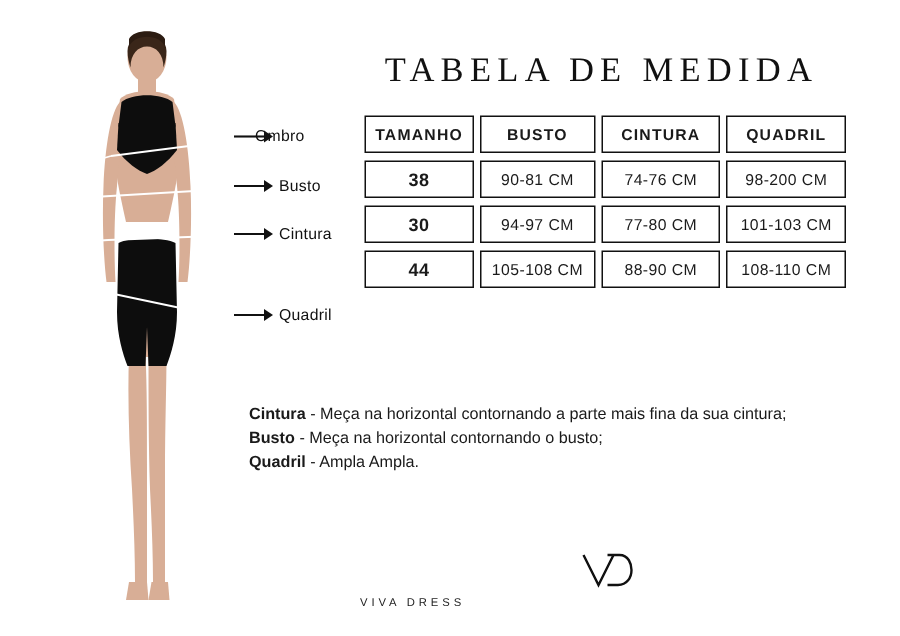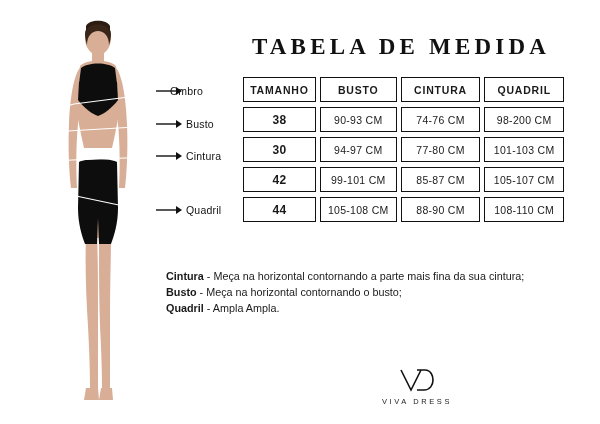--- a/index.html
+++ b/index.html
@@ -61,21 +61,21 @@
     height: 424px;
   }
   .title {
     position: absolute;
     left: 0;
     top: 34px;
     width: 330px;
     text-align: center;
     font-family: "Liberation Serif", serif;
     font-size: 23px;
-    font-weight: 700;
+    font-weight: 400;
     letter-spacing: 4.2px;
     color: #111;
   }
 
   
   .table {
     position: absolute;
     left: 3px;
     top: 72px;
     width: 329px;
@@ -117,24 +117,24 @@
     font-size: 10.8px;
     line-height: 16px;
     color: #1a1a1a;
   }
   .notes div { white-space: nowrap; }
   .notes b { font-weight: 700; }
 
   
   .footer {
     position: absolute;
-    left: 16px;
+    left: 4px;
     top: 368px;
     width: 330px;
-    text-align: center;
+    text-align: left;
   }
   .logo-mark {
     display: block;
     margin: 0 auto;
   }
   .logo-text {
     margin-top: 3px;
     font-size: 7.5px;
     letter-spacing: 2.6px;
     color: #222;
@@ -235,35 +235,29 @@
     <table class="table">
       <tbody>
           <tr>
         <td class="head col-size">TAMANHO</td>
         <td class="head col-b">BUSTO</td>
         <td class="head col-c">CINTURA</td>
         <td class="head col-q">QUADRIL</td>
       </tr>
       <tr>
         <td class="sizecell">38</td>
-        <td>90-93 CM</td>
+        <td>90-81 CM</td>
         <td>74-76 CM</td>
         <td>98-200 CM</td>
       </tr>
       <tr>
         <td class="sizecell">30</td>
         <td>94-97 CM</td>
         <td>77-80 CM</td>
         <td>101-103 CM</td>
-      </tr>
-      <tr>
-        <td class="sizecell">42</td>
-        <td>99-101 CM</td>
-        <td>85-87 CM</td>
-        <td>105-107 CM</td>
       </tr>
       <tr>
         <td class="sizecell">44</td>
         <td>105-108 CM</td>
         <td>88-90 CM</td>
         <td>108-110 CM</td>
       </tr>
     </tbody>
       </table>
 

